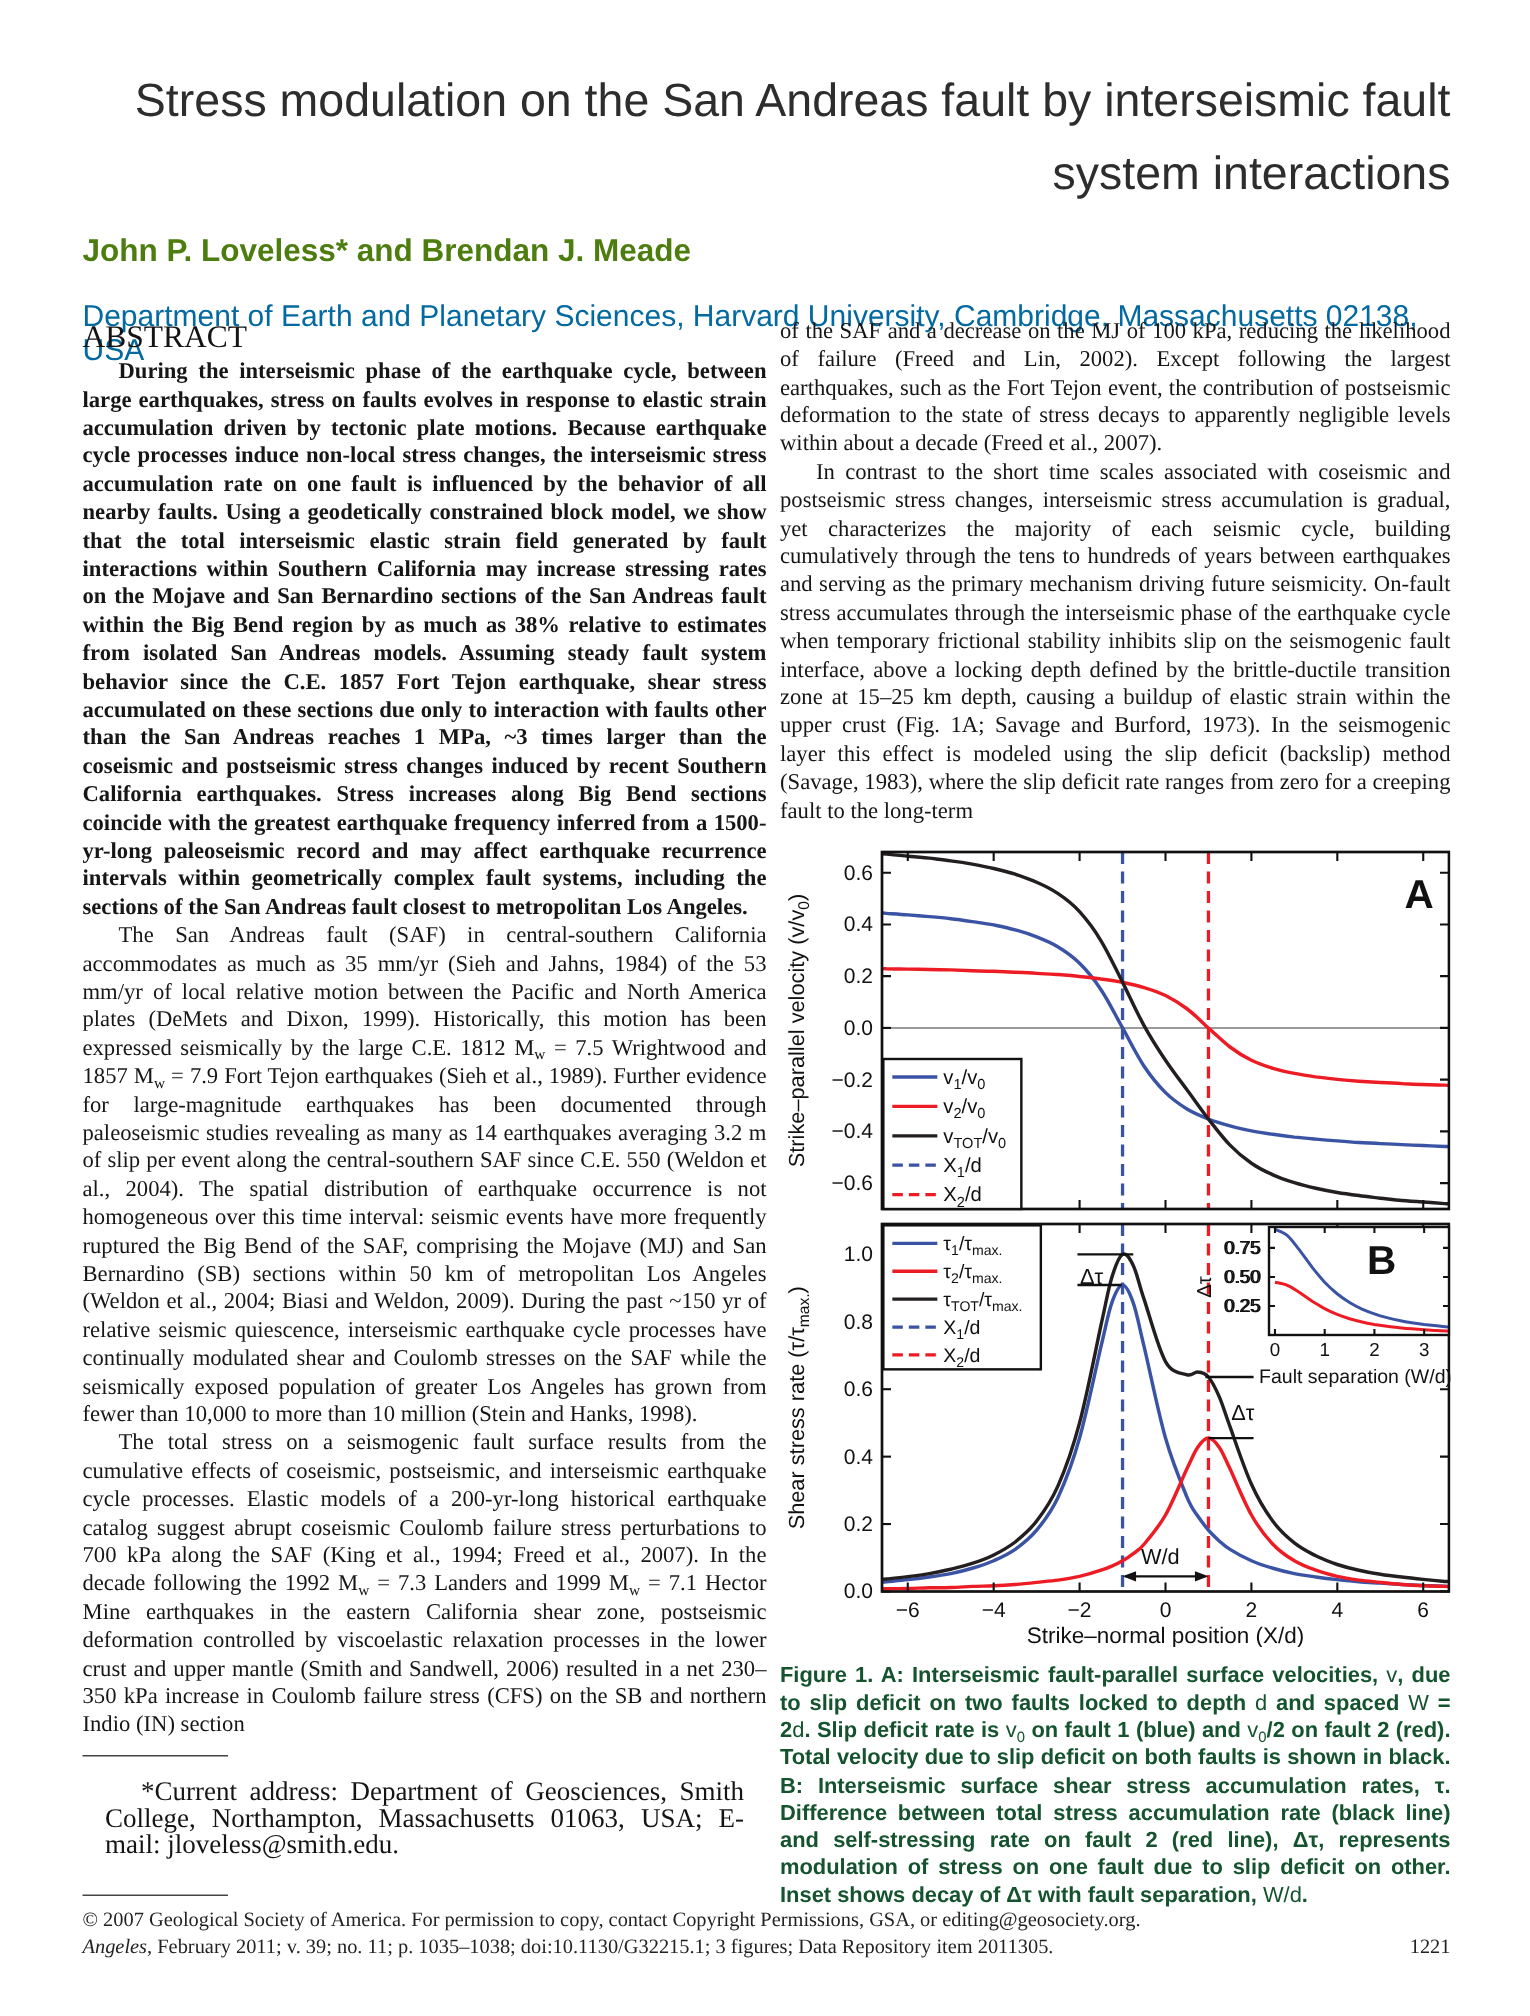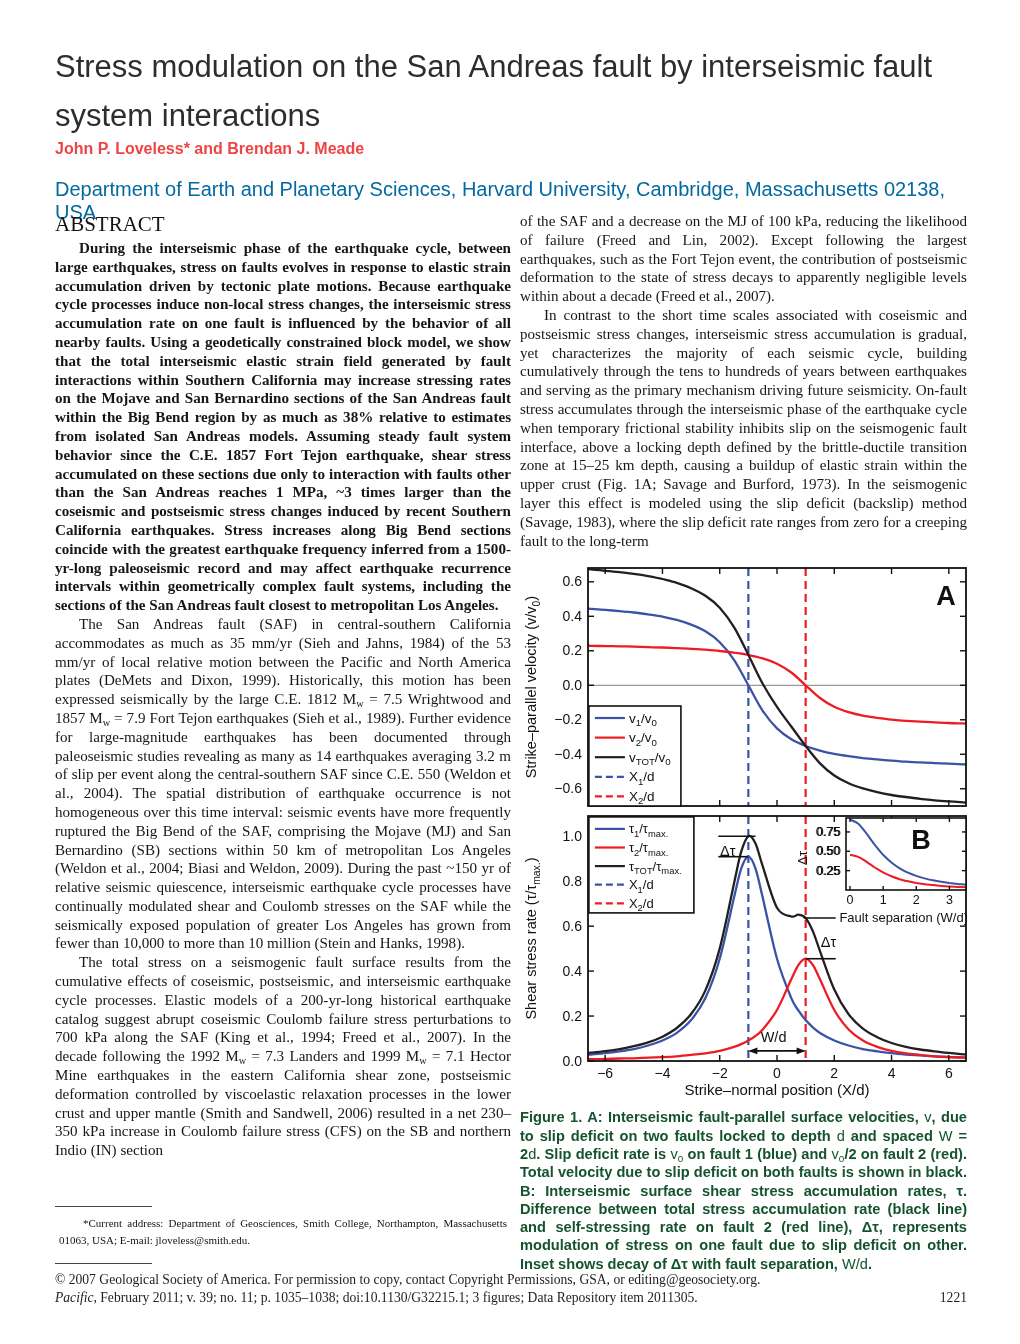--- a/index.html
+++ b/index.html
@@ -1,39 +1,39 @@
 <!DOCTYPE html>
 <html><head>
 <meta charset="utf-8">
 <style>
   html,body{margin:0;padding:0;background:#ffffff;}
   .page{position:relative;width:1020px;height:1344px;background:#fff;overflow:hidden;
         font-family:"Liberation Serif",serif;color:#141414;}
   
   .header{position:absolute;left:55px;top:42px;width:912px;}
   .title{font-family:"Liberation Sans",sans-serif;font-weight:400;font-size:31px;
-         line-height:49px;color:#2d2d2d;margin:0;}
-  .authors{font-family:"Liberation Sans",sans-serif;font-weight:700;
-           font-size:16px;color:#ef4444;}
+         line-height:49px;color:#2d2d2d;margin:0;text-align:right;}
+  .authors{margin-top:16px;font-family:"Liberation Sans",sans-serif;font-weight:700;
+           font-size:21px;color:#4d7c0f;}
   .affiliation{margin-top:20px;font-family:"Liberation Sans",sans-serif;font-size:20px;color:#0369a1;}
   
   .columns{position:absolute;left:55px;top:212px;width:912px;height:1046px;}
   .col-left{position:absolute;left:0;top:0;width:456px;height:1046px;}
   .col-right{position:absolute;left:465px;top:0;width:447px;}
   .sec-h{font-size:21px;font-weight:normal;margin:0 0 2px 0;}
   .intro-h{margin-top:13px;}
   .para{font-size:15.1px;line-height:18.8px;text-align:justify;margin:0;color:#161616;}
   .indent{text-indent:24px;}
   .abstract-body{font-weight:bold;}
   .sb{font-size:0.68em;position:relative;top:0.28em;line-height:0;}
   .it{font-style:italic;}
   
   .footnote{position:absolute;left:0;bottom:4px;width:456px;}
   .fn-rule{width:97px;border-top:1.6px solid #444;margin-bottom:8px;}
-  .fn-text{font-size:11px;line-height:17.6px;text-align:justify;margin:4px;text-indent:24px;}
+  .fn-text{font-size:18px;line-height:17.6px;text-align:justify;margin:15px;text-indent:24px;}
   
   .figure{margin:8px 0 0 0;width:447px;height:540px;}
   .figure svg{display:block;font-family:"Liberation Sans",sans-serif;}
   .caption{font-family:"Liberation Sans",sans-serif;font-weight:700;font-size:14.6px;
            line-height:18.3px;text-align:justify;margin:10px 0 0 0;color:#14532d;}
   .caption .var{font-weight:400;}
   
   .footer{position:absolute;left:55px;top:1263px;width:912px;font-size:13.6px;line-height:17.5px;color:#222;}
   .ft-rule{width:97px;border-top:1.5px solid #444;margin-bottom:7px;}
   .ft-line{margin:0;}
@@ -228,16 +228,16 @@
           </svg>
       </figure>
       <p class="caption"><span>Figure 1. A: Interseismic fault-parallel surface velocities, </span><span class="var">v</span><span>, due to slip deficit on two faults locked to depth </span><span class="var">d</span><span> and spaced </span><span class="var">W</span><span> = 2</span><span class="var">d</span><span>. Slip deficit rate is </span><span class="var">v</span><span class="sb var">0</span><span> on fault 1 (blue) and </span><span class="var">v</span><span class="sb var">0</span><span>/2 on fault 2 (red). Total velocity due to slip deficit on both faults is shown in black. B: Interseismic surface shear stress accumulation rates, </span><span>τ</span><span>. Difference between total stress accumulation rate (black line) and self-stressing rate on fault 2 (red line), </span><span>Δτ</span><span>, represents modulation of stress on one fault due to slip deficit on other. Inset shows decay of </span><span>Δτ</span><span> with fault separation, </span><span class="var">W/d</span><span>.</span></p>
     </div>
 
   </div>
 
   <div class="footer">
     <div class="ft-rule"></div>
     <p class="ft-line">© 2007 Geological Society of America. For permission to copy, contact Copyright Permissions, GSA, or editing@geosociety.org.</p>
-    <p class="ft-line"><span class="pageno">1221</span><span><span class="it">Pacific</span><span>, February 2011; v. 39; no. 11; p. 1035–1038; doi:10.1130/G32215.1; 3 figures; Data Repository item 2011305.</span></span></p>
+    <p class="ft-line"><span class="pageno">1221</span><span><span class="it">Angeles</span><span>, February 2011; v. 39; no. 11; p. 1035–1038; doi:10.1130/G32215.1; 3 figures; Data Repository item 2011305.</span></span></p>
   </div>
 
 </div>
 
 </body></html>

